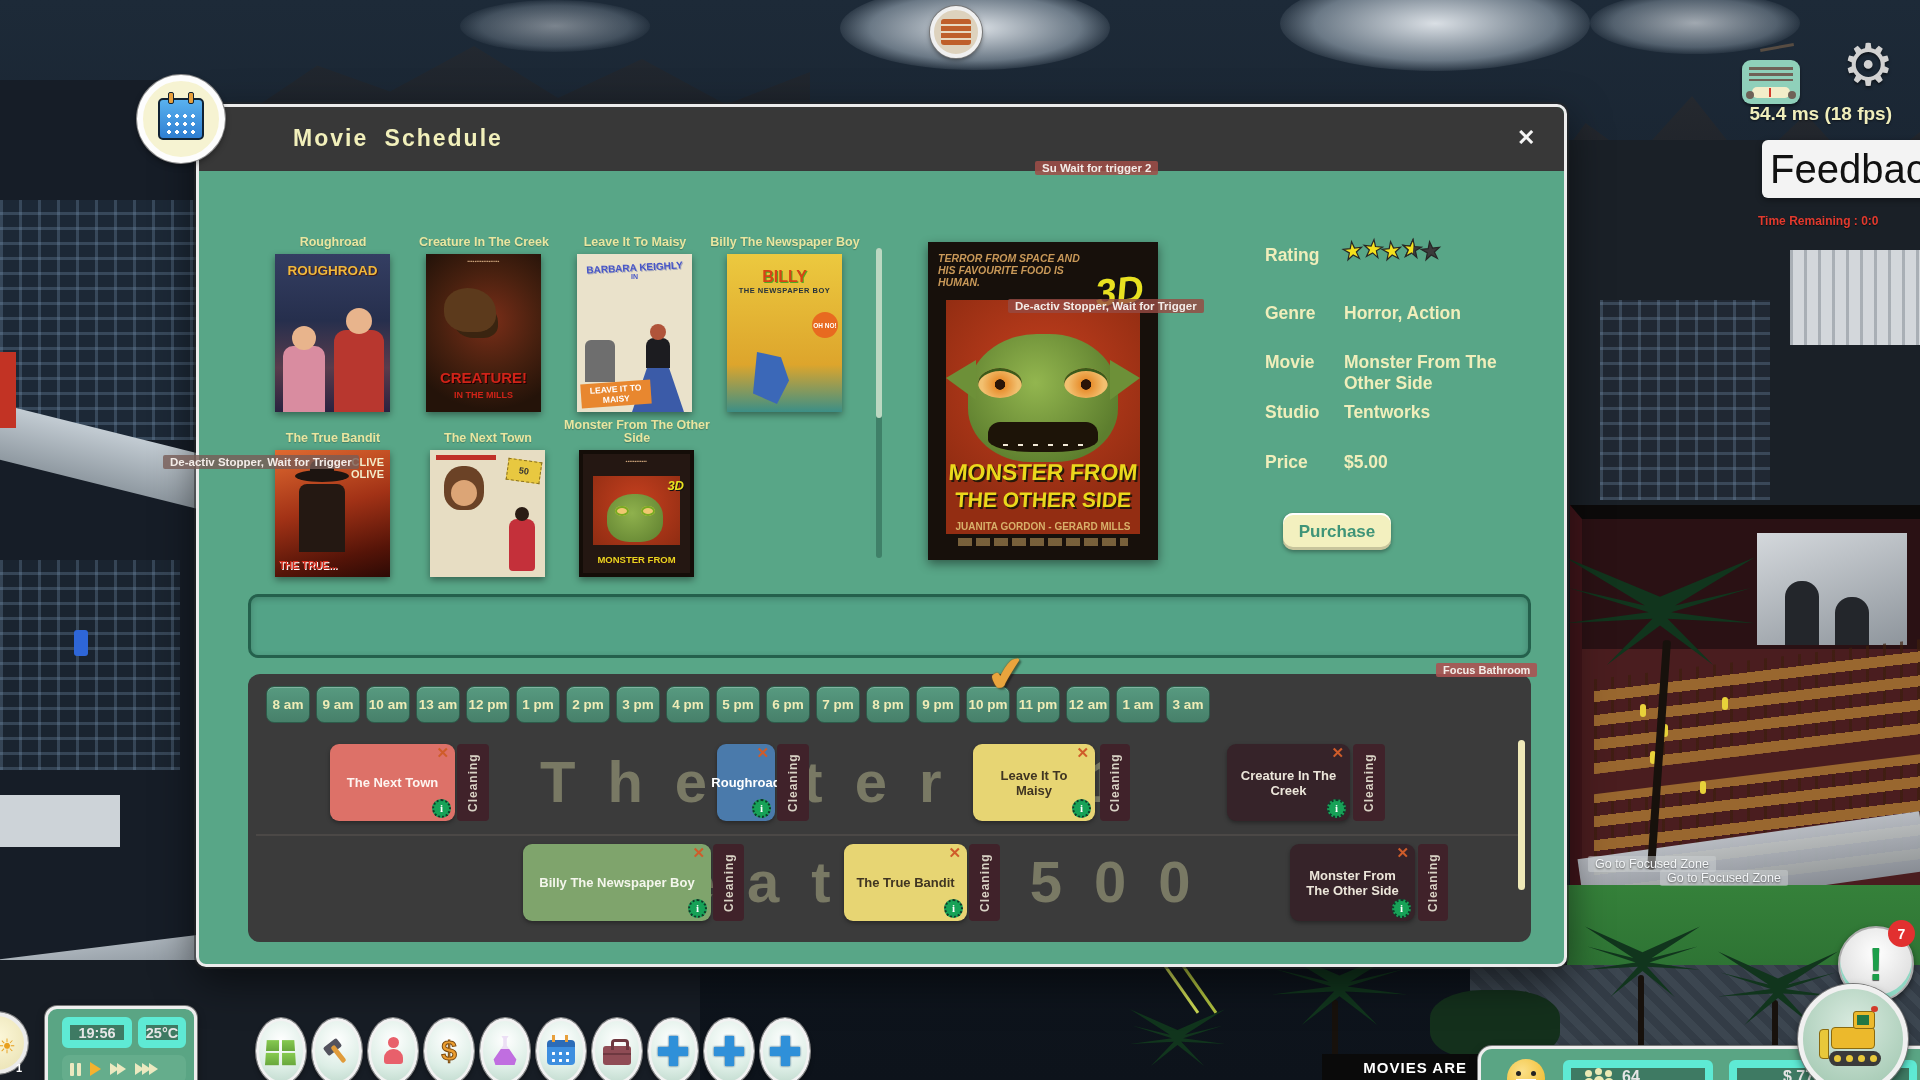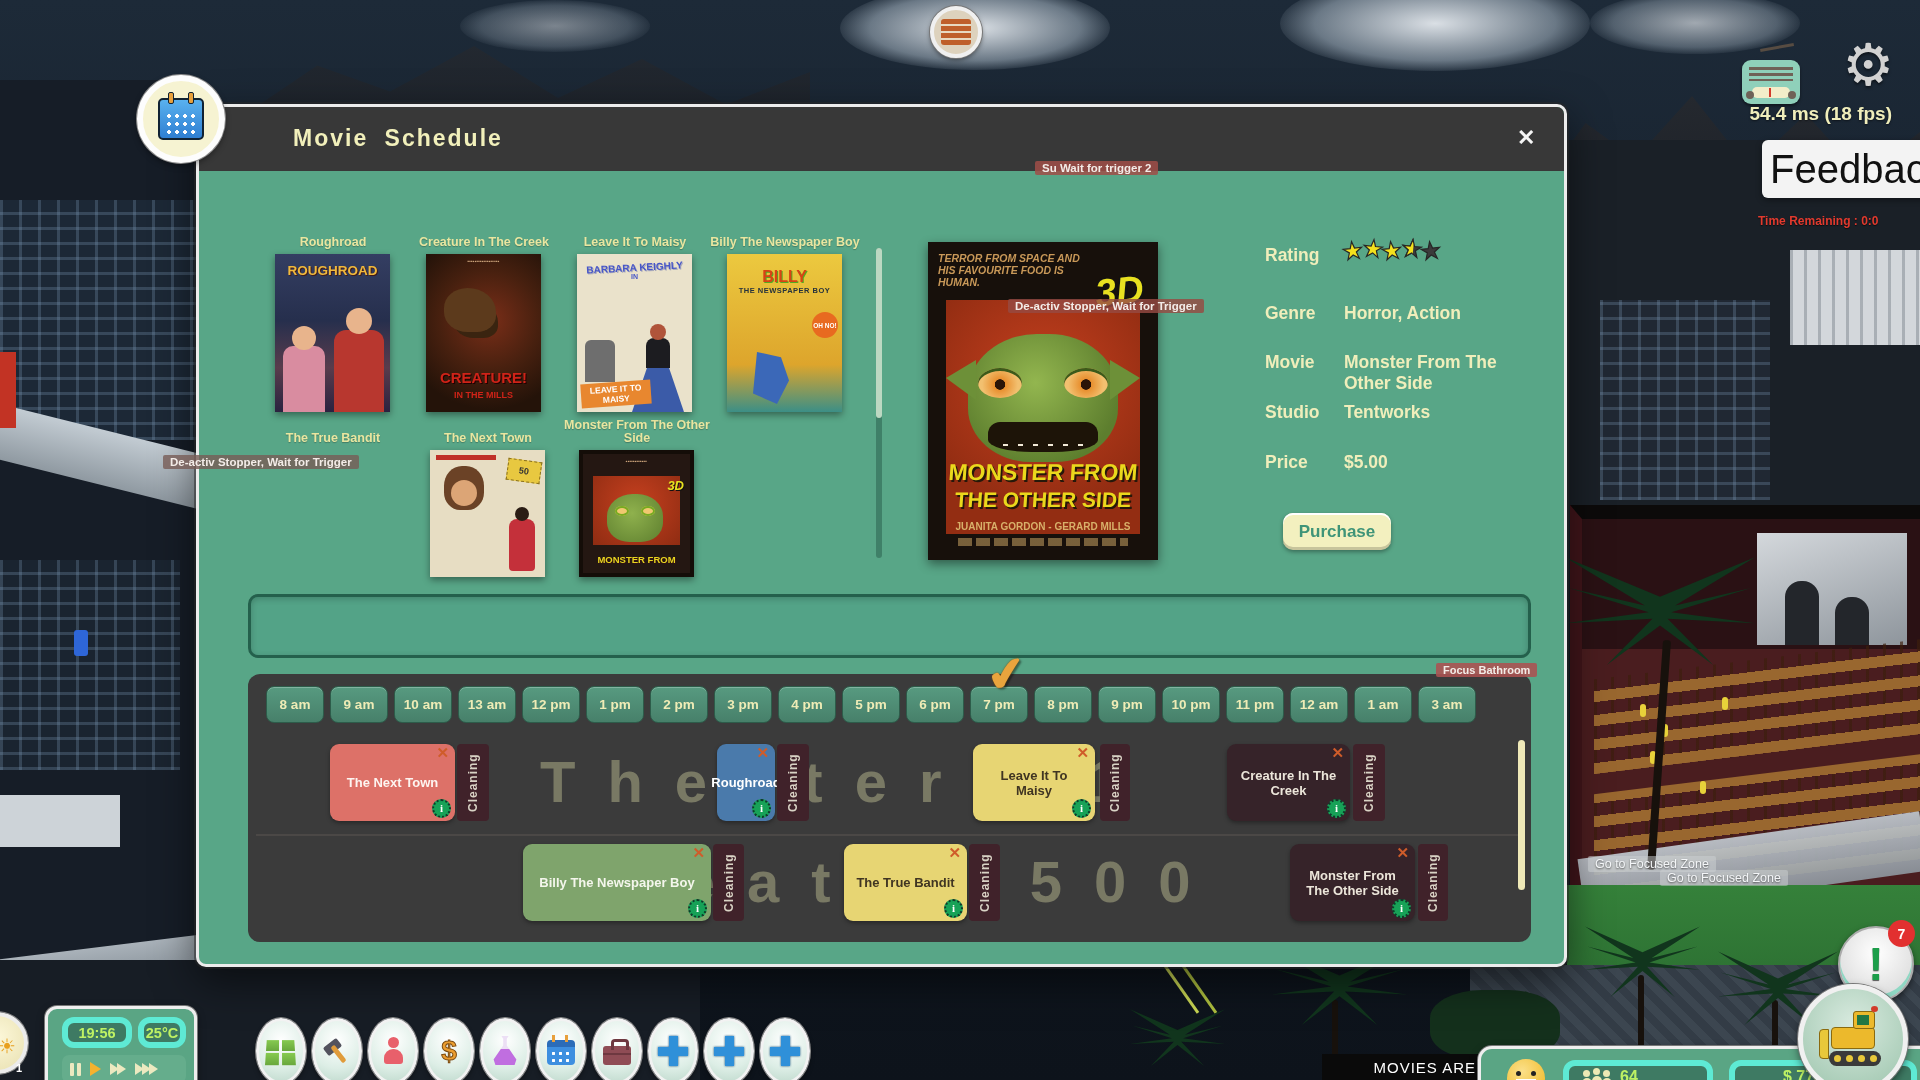--- a/index.html
+++ b/index.html
@@ -137,41 +137,41 @@
   .star.full{color:#f4e11d}
   .star.half::before{content:"★";position:absolute;left:0;top:0;width:55%;overflow:hidden;color:#f4e11d}
   .star:nth-child(odd){transform:rotate(-7deg)}
   .star:nth-child(even){transform:rotate(6deg) translateY(-2px)}
   #purchase{position:absolute;left:1084px;top:406px;width:108px;height:37px;background:#f3f0bf;border-radius:10px;color:#3f9478;font-weight:700;font-size:17px;display:flex;align-items:center;justify-content:center;box-shadow:inset 0 2px 0 #fff,inset 0 -3px 0 rgba(0,0,0,.18),0 2px 4px rgba(0,0,0,.35);cursor:pointer}
 
   #greenbar{position:absolute;left:49px;top:487px;width:1283px;height:64px;background:#53a387;border:3px solid #24604c;border-radius:10px;box-shadow:inset 0 2px 6px rgba(0,0,0,.2)}
 
   #strip{position:absolute;left:49px;top:567px;width:1283px;height:268px;background:#3b3b3b;border-radius:12px;overflow:hidden}
   #hours{position:absolute;left:18px;top:12px;display:flex;gap:6px}
-  .hbtn{width:58px;height:37px;border-radius:8px;background:linear-gradient(#579a80,#47806a);border:1px solid #2d5c4a;color:#efecb6;font-weight:700;font-size:13.5px;display:flex;align-items:center;justify-content:center;box-shadow:inset 0 1px 0 rgba(255,255,255,.25)}
+  .hbtn{width:44px;height:37px;border-radius:8px;background:linear-gradient(#579a80,#47806a);border:1px solid #2d5c4a;color:#efecb6;font-weight:700;font-size:13.5px;display:flex;align-items:center;justify-content:center;box-shadow:inset 0 1px 0 rgba(255,255,255,.25)}
   .wm{position:absolute;font-weight:700;font-size:58px;color:#84846c;letter-spacing:32px;opacity:.85;z-index:1;white-space:nowrap}
   #rowsep{position:absolute;left:8px;right:8px;top:160px;height:2px;background:#57524f;opacity:.6;z-index:1}
   .mblk{position:absolute;height:77px;border-radius:9px;display:flex;align-items:center;justify-content:center;text-align:center;font-weight:700;font-size:13px;line-height:15px;padding:6px 12px;z-index:2;box-shadow:0 2px 4px rgba(0,0,0,.35)}
   .mblk .x{position:absolute;top:1px;right:6px;color:#cf5c2a;font-weight:700;font-size:15px;cursor:pointer}
   .mblk .x::before{content:"✕"}
   .mblk .inf{position:absolute;bottom:3px;right:4px;width:19px;height:19px;border-radius:50%;background:#17a257;border:2px dotted #0e3b2a;color:#fff;font-weight:700;font-size:11px;font-family:"Liberation Serif",serif;display:flex;align-items:center;justify-content:center;cursor:pointer}
   .mblk .inf::before{content:"i"}
   .clean{position:absolute;height:77px;background:#40222a;border-radius:4px;color:#d9d3c5;font-weight:700;font-size:12px;letter-spacing:1px;writing-mode:vertical-rl;transform:rotate(180deg);display:flex;align-items:center;justify-content:center;z-index:2}
   .c-salmon{background:#dd7168;color:#fdf4f0}
   .c-blue{background:#4a7aab;color:#fff}
   .c-yellow{background:#e7d573;color:#403522}
   .c-dark{background:#362329;color:#ece6da}
   .c-green{background:#7fa46c;color:#f4f6ec}
   #stripscroll{position:absolute;right:6px;top:66px;width:7px;height:150px;background:#efe9b8;border-radius:4px;z-index:3}
   #hourcheck{position:absolute;left:788px;top:540px;font-size:46px;font-weight:700;color:#e9a43d;text-shadow:0 0 2px #7a5010,2px 2px 2px rgba(0,0,0,.4);transform:rotate(-8deg);z-index:4}
 
   
   .panel{position:absolute;background:#5aa584;border:3px solid #eee;box-shadow:0 0 0 1px #777,0 3px 8px rgba(0,0,0,.4)}
   #hudL{left:45px;top:1006px;width:152px;height:86px;border-radius:12px;z-index:30}
-  .inbox{position:absolute;background:#3e7a63;border:6px solid #5eead4;border-radius:12px;color:#bef264;font-weight:700;display:flex;align-items:center;justify-content:center}
+  .inbox{position:absolute;background:#3e7a63;border:8px solid #5eead4;border-radius:6px;color:#e5e5e5;font-weight:700;display:flex;align-items:center;justify-content:center}
   #ctrlbar{position:absolute;left:14px;top:46px;width:124px;height:28px;background:#65ad8c;border-radius:7px;display:flex;align-items:center;gap:9px;padding-left:8px}
   .tri{width:0;height:0;border-top:7px solid transparent;border-bottom:7px solid transparent;border-left:11px solid #ece9c0;display:inline-block}
   .tri.orange{border-left-color:#f5b22e}
   .pausebars{display:inline-flex;gap:3px}
   .pausebars i{width:4px;height:13px;background:#ece9c0;border-radius:1px}
   .trigroup{display:inline-flex;gap:1px}
   #suncircle{left:-34px;top:1012px;width:62px;height:62px;border-radius:50%;background:radial-gradient(circle at 50% 40%,#fdf8da,#e8e0b0);border:4px solid #ececec;box-shadow:0 0 0 1px #888;z-index:29;position:absolute}
   #suncircle i{position:absolute;right:8px;top:18px;color:#e8a020;font-size:20px;font-family:"DejaVu Sans",sans-serif}
   #dayno{position:absolute;left:16px;top:1062px;color:#fff;font-weight:700;font-size:11px;z-index:31}
 
@@ -204,21 +204,21 @@
   .dozer .blade{position:absolute;left:0;top:14px;width:10px;height:30px;background:#e8c83a;border-radius:4px 0 0 4px;border:1px solid #8a6a10}
   .dozer .body{position:absolute;left:12px;top:12px;width:44px;height:22px;background:#ecb92c;border-radius:4px;border:1px solid #8a6a10}
   .dozer .cab{position:absolute;left:34px;top:-4px;width:22px;height:18px;background:#ecb92c;border:1px solid #8a6a10;border-radius:3px}
   .dozer .cab i{position:absolute;left:3px;top:3px;width:12px;height:10px;background:#274}
   .dozer .light{position:absolute;left:52px;top:-9px;width:7px;height:6px;background:#d23a2a;border-radius:50%}
   .dozer .track{position:absolute;left:10px;top:36px;width:52px;height:15px;background:#3a3a3a;border-radius:8px}
   .dozer .track i{position:absolute;left:5px;top:4px;width:7px;height:7px;border-radius:50%;background:#e8c83a;box-shadow:12px 0 0 #e8c83a,24px 0 0 #e8c83a,36px 0 0 #e8c83a}
   #exclbtn{position:absolute;left:1838px;top:926px;width:76px;height:76px;border-radius:50%;background:radial-gradient(circle at 50% 35%,#ffffff,#d2d2d2);border:2px solid #aaa;box-shadow:inset 0 -5px 0 #8fd8c4,0 3px 6px rgba(0,0,0,.5);z-index:31;display:flex;align-items:center;justify-content:center;cursor:pointer}
   #exclbtn b{color:#1c9e4a;font-size:46px;line-height:1;text-shadow:0 1px 1px #555}
   #exclbadge{position:absolute;left:1888px;top:920px;width:27px;height:27px;border-radius:50%;background:#e23030;color:#fff;font-weight:700;font-size:14px;display:flex;align-items:center;justify-content:center;z-index:32}
-  #marquee{position:absolute;left:1322px;top:1054px;width:158px;height:26px;background:#0a0a0a;color:#fff;font-weight:400;font-size:15px;letter-spacing:1px;display:flex;align-items:center;justify-content:flex-end;padding-right:4px;z-index:29}
+  #marquee{position:absolute;left:1322px;top:1054px;width:158px;height:26px;background:#0a0a0a;color:#fff;font-weight:700;font-size:15px;letter-spacing:1px;display:flex;align-items:center;justify-content:flex-end;padding-right:13px;z-index:29}
 </style>
 </head>
 <body>
 
 <div id="stage">
 
   <div id="sky" class="abs"></div>
   <div class="cloud" style="left:840px;top:-14px;width:270px;height:84px"></div>
   <div class="cloud" style="left:1280px;top:-24px;width:310px;height:95px"></div>
   <div class="cloud" style="left:1590px;top:-8px;width:210px;height:62px;opacity:.7"></div>
@@ -332,20 +332,26 @@
       <i class="head"></i>
       <div class="pt3">LEAVE IT TO MAISY</div>
     </div>
     <div class="poster p-billy" style="left:528px;top:147px;height:158px">
       <div class="pt">BILLY</div>
       <div class="pt2">THE NEWSPAPER BOY</div>
       <i class="boy"></i>
       <div class="burst">OH NO!</div>
     </div>
 
+    <div class="poster p-bandit" style="left:76px;top:343px;height:127px">
+      <div class="pt"><span>CLIVE</span><br><span>OLIVE</span></div>
+      <i class="hat"></i>
+      <i class="body"></i>
+      <div class="pt2">THE TRUE...</div>
+    </div>
     <div class="poster p-next" style="left:231px;top:343px;height:127px">
       <i class="bar"></i>
       <i class="head">
           <i></i>
         </i>
       <i class="lady">
           <i></i>
         </i>
       <div class="coupon">50</div>
     </div>

